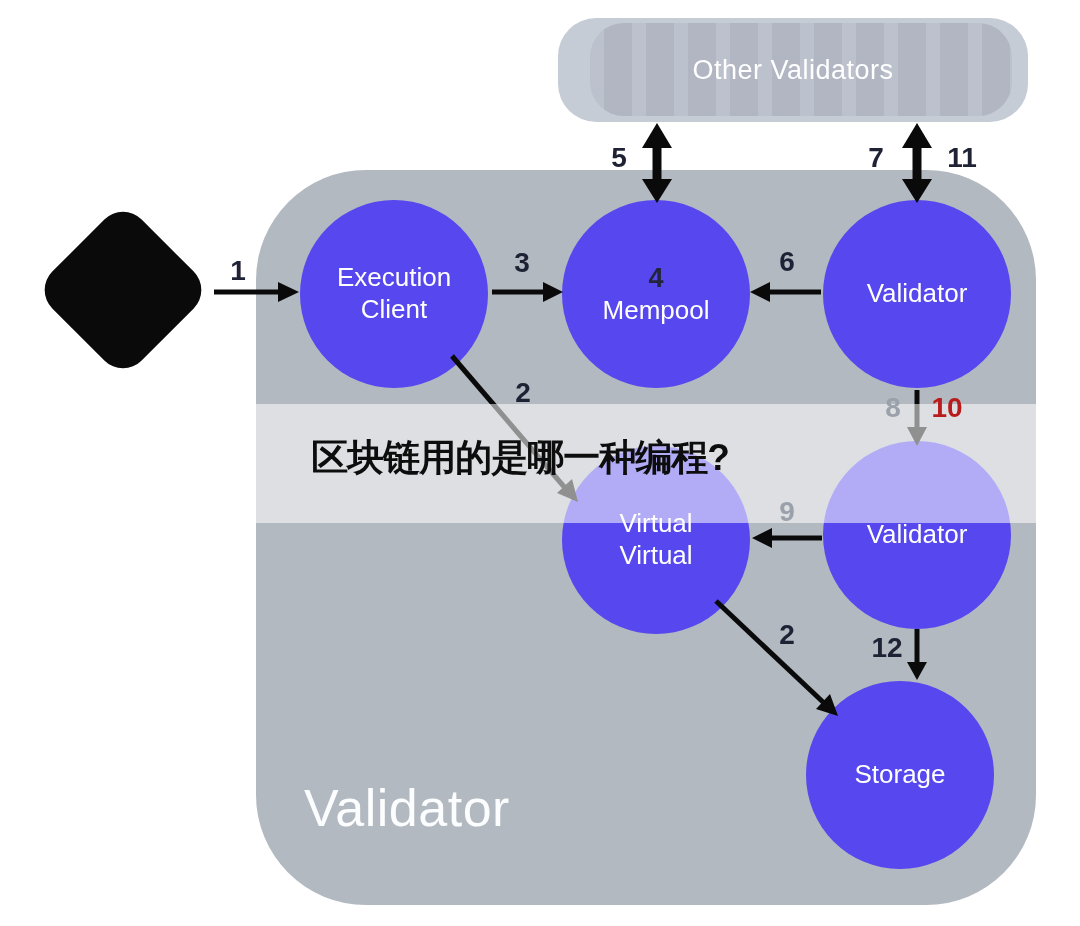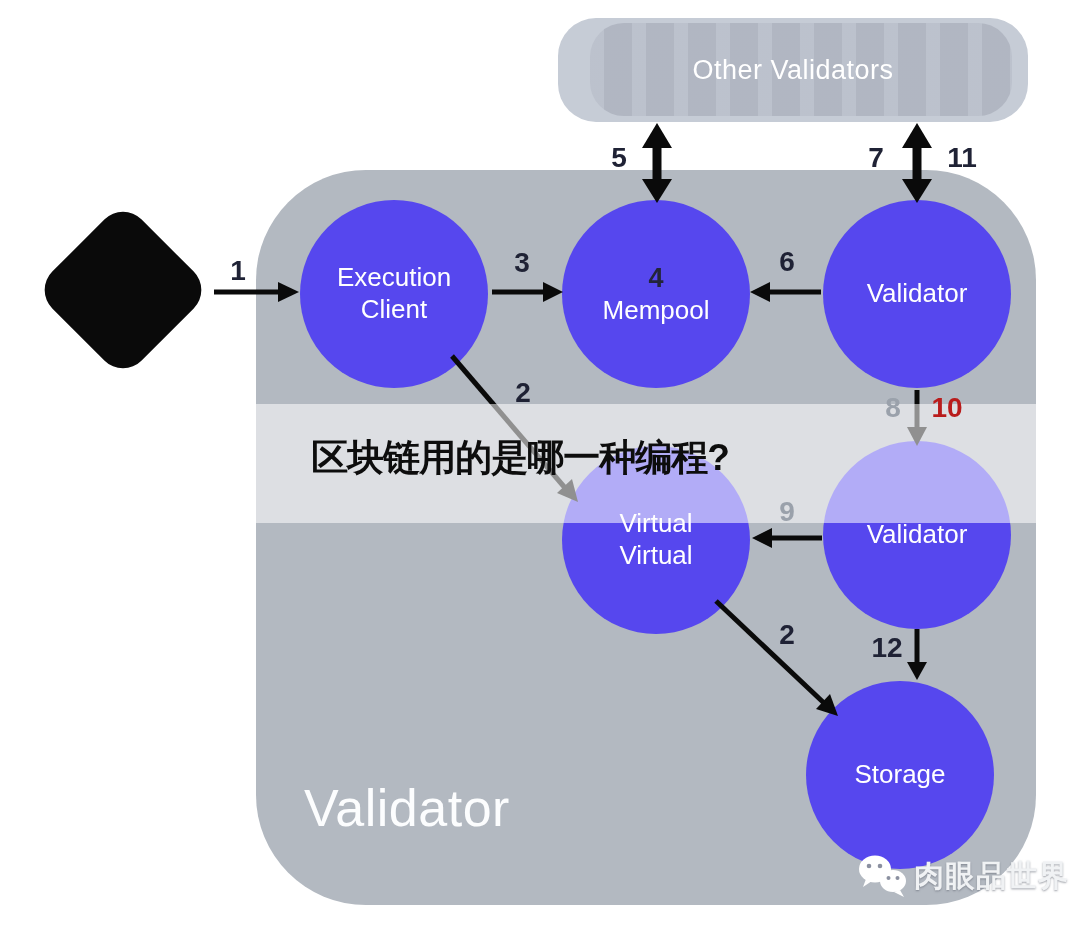--- a/index.html
+++ b/index.html
@@ -168,27 +168,14 @@
     <span class="elabel" style="left:962px;top:158px">11</span>
     <span class="elabel" style="left:523px;top:393px">2</span>
     <span class="elabel muted" style="left:893px;top:408px">8</span>
     <span class="elabel mid" style="left:947px;top:408px">10</span>
     <span class="elabel muted" style="left:787px;top:512px">9</span>
     <span class="elabel" style="left:787px;top:635px">2</span>
     <span class="elabel" style="left:887px;top:648px">12</span>
 
     <div class="title">区块链用的是哪一种编程?</div>
 
-    <div class="watermark">
-      <svg width="50" height="44" viewBox="0 0 50 44">
-        <ellipse cx="17" cy="15" rx="16" ry="13.5" fill="#ffffff"></ellipse>
-        <path d="M8 25 L5 33 L14 27 Z" fill="#ffffff"></path>
-        <circle cx="11" cy="12" r="2.3" fill="#8b90a0"></circle>
-        <circle cx="22" cy="12" r="2.3" fill="#8b90a0"></circle>
-        <ellipse cx="35" cy="27" rx="13" ry="11" fill="#ffffff"></ellipse>
-        <path d="M42 36 L46 43 L36 38 Z" fill="#ffffff"></path>
-        <circle cx="30.5" cy="24" r="2" fill="#8b90a0"></circle>
-        <circle cx="39.5" cy="24" r="2" fill="#8b90a0"></circle>
-      </svg>
-      <span class="wm-text">肉眼品世界</span>
-    </div>
   </div>
 </div>
 
 </body></html>

